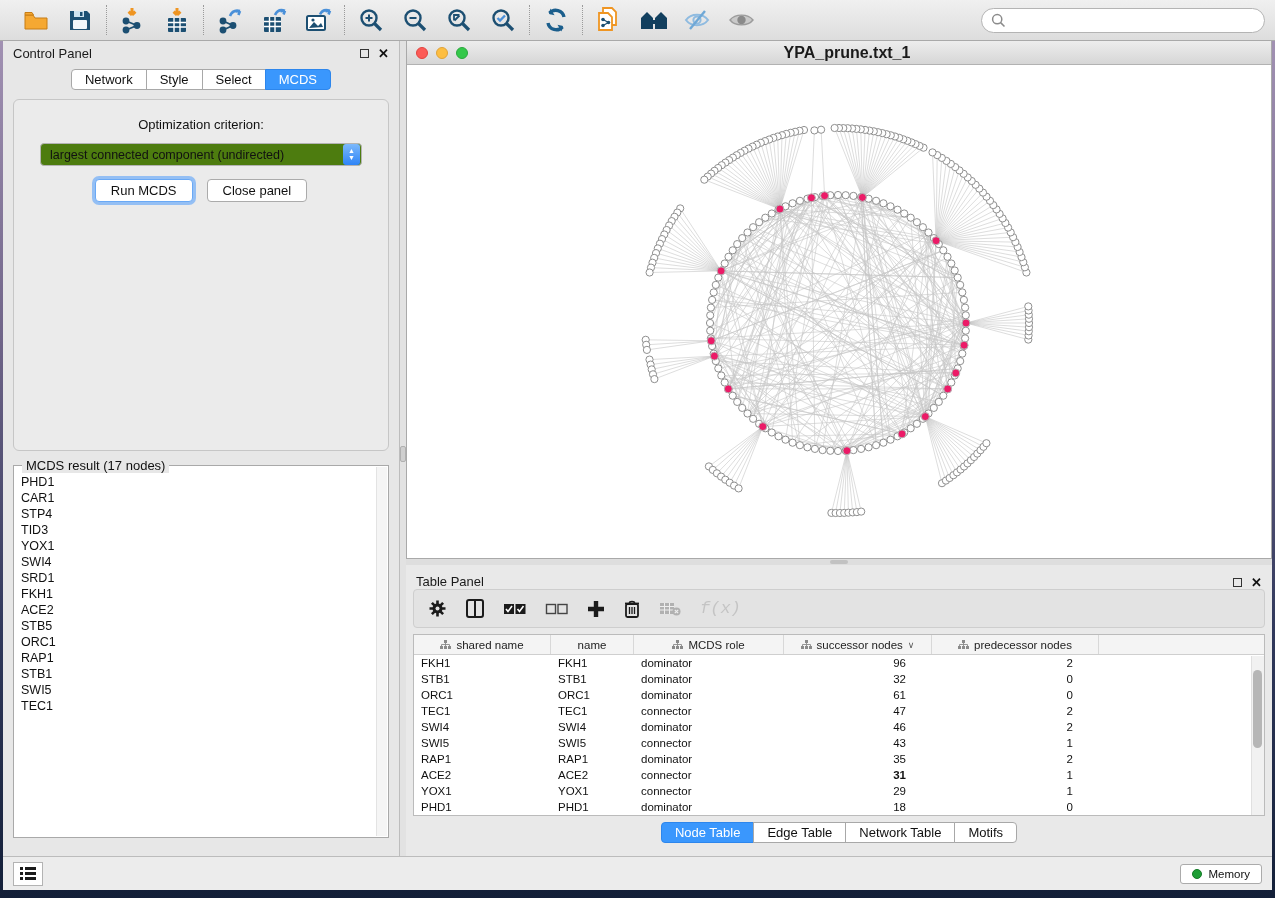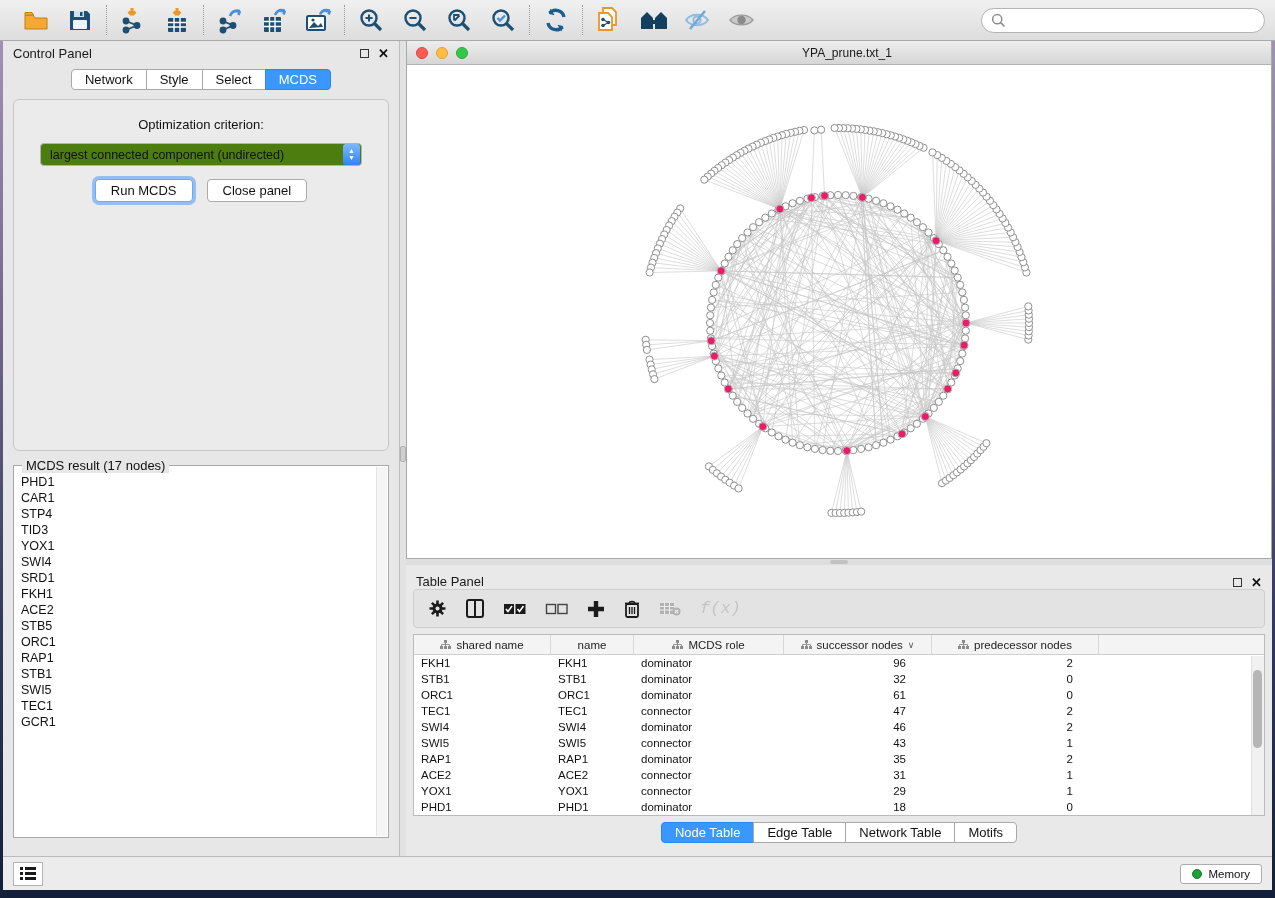--- a/index.html
+++ b/index.html
@@ -59,21 +59,21 @@
   
   .right-col { flex:1; display:flex; flex-direction:column; min-width:0; }
   .net-window { height:518px; display:flex; flex-direction:column; border:1px solid #a9a9a9; border-top:none; }
   .net-titlebar { height:24px; background:linear-gradient(#ededed,#d6d6d6); border-bottom:1px solid #b2b2b2;
     display:flex; align-items:center; padding:0 9px; position:relative; }
   .lights { display:flex; gap:8px; }
   .light { width:12px; height:12px; border-radius:50%; }
   .light.red { background:#fc5b57; border:1px solid #e2443f; }
   .light.yellow { background:#fdbe41; border:1px solid #e0a338; }
   .light.green { background:#34c84a; border:1px solid #2aa83d; }
-  .net-title { position:absolute; left:16px; right:0; text-align:center; font-size:12px; font-weight:normal; color:#1a1a1a; pointer-events:none; }
+  .net-title { position:absolute; left:16px; right:0; text-align:center; font-size:16px; font-weight:bold; color:#1a1a1a; pointer-events:none; }
   .net-canvas { flex:1; background:#fff; position:relative; overflow:hidden; }
 
   .h-splitter { height:6px; background:#dedede; position:relative; cursor:row-resize; }
   .h-splitter .handle { position:absolute; left:50%; top:1px; width:18px; height:4px; margin-left:-9px;
     background:#c2c2c2; border-radius:2px; }
 
   
   .table-panel { flex:1; background:#e9e9e9; display:flex; flex-direction:column; padding:0 7px; min-height:0; }
   .tp-header { height:24px; display:flex; align-items:flex-end; font-size:13px; color:#1a1a1a; padding:0 3px; }
   .tp-toolbar { height:39px; background:#e3e3e3; border:1px solid #cecece; border-radius:4px;
@@ -306,21 +306,20 @@
             <div>SWI4</div>
             <div>SRD1</div>
             <div>FKH1</div>
             <div>ACE2</div>
             <div>STB5</div>
             <div>ORC1</div>
             <div>RAP1</div>
             <div>STB1</div>
             <div>SWI5</div>
             <div>TEC1</div>
-            <div>GCR1</div>
           </div>
       <div class="result-scroll"></div>
     </div>
   </div>
 
   <div class="v-splitter">
         <div class="handle"></div>
       </div>
 
   <div class="right-col">
@@ -1207,21 +1206,21 @@
                 <div class="td text" style="width: 137px;">RAP1</div>
                 <div class="td text" style="width: 83px;">RAP1</div>
                 <div class="td text" style="width: 150px;">dominator</div>
                 <div class="td num" style="width: 148px;">35</div>
                 <div class="td num" style="width: 167px;">2</div>
               </div>
               <div class="trow">
                 <div class="td text" style="width: 137px;">ACE2</div>
                 <div class="td text" style="width: 83px;">ACE2</div>
                 <div class="td text" style="width: 150px;">connector</div>
-                <div class="td num" style="width: 148px;">31</div>
+                <div class="td num" style="width: 148px; font-weight: bold;">31</div>
                 <div class="td num" style="width: 167px;">1</div>
               </div>
               <div class="trow">
                 <div class="td text" style="width: 137px;">YOX1</div>
                 <div class="td text" style="width: 83px;">YOX1</div>
                 <div class="td text" style="width: 150px;">connector</div>
                 <div class="td num" style="width: 148px;">29</div>
                 <div class="td num" style="width: 167px;">1</div>
               </div>
               <div class="trow">

